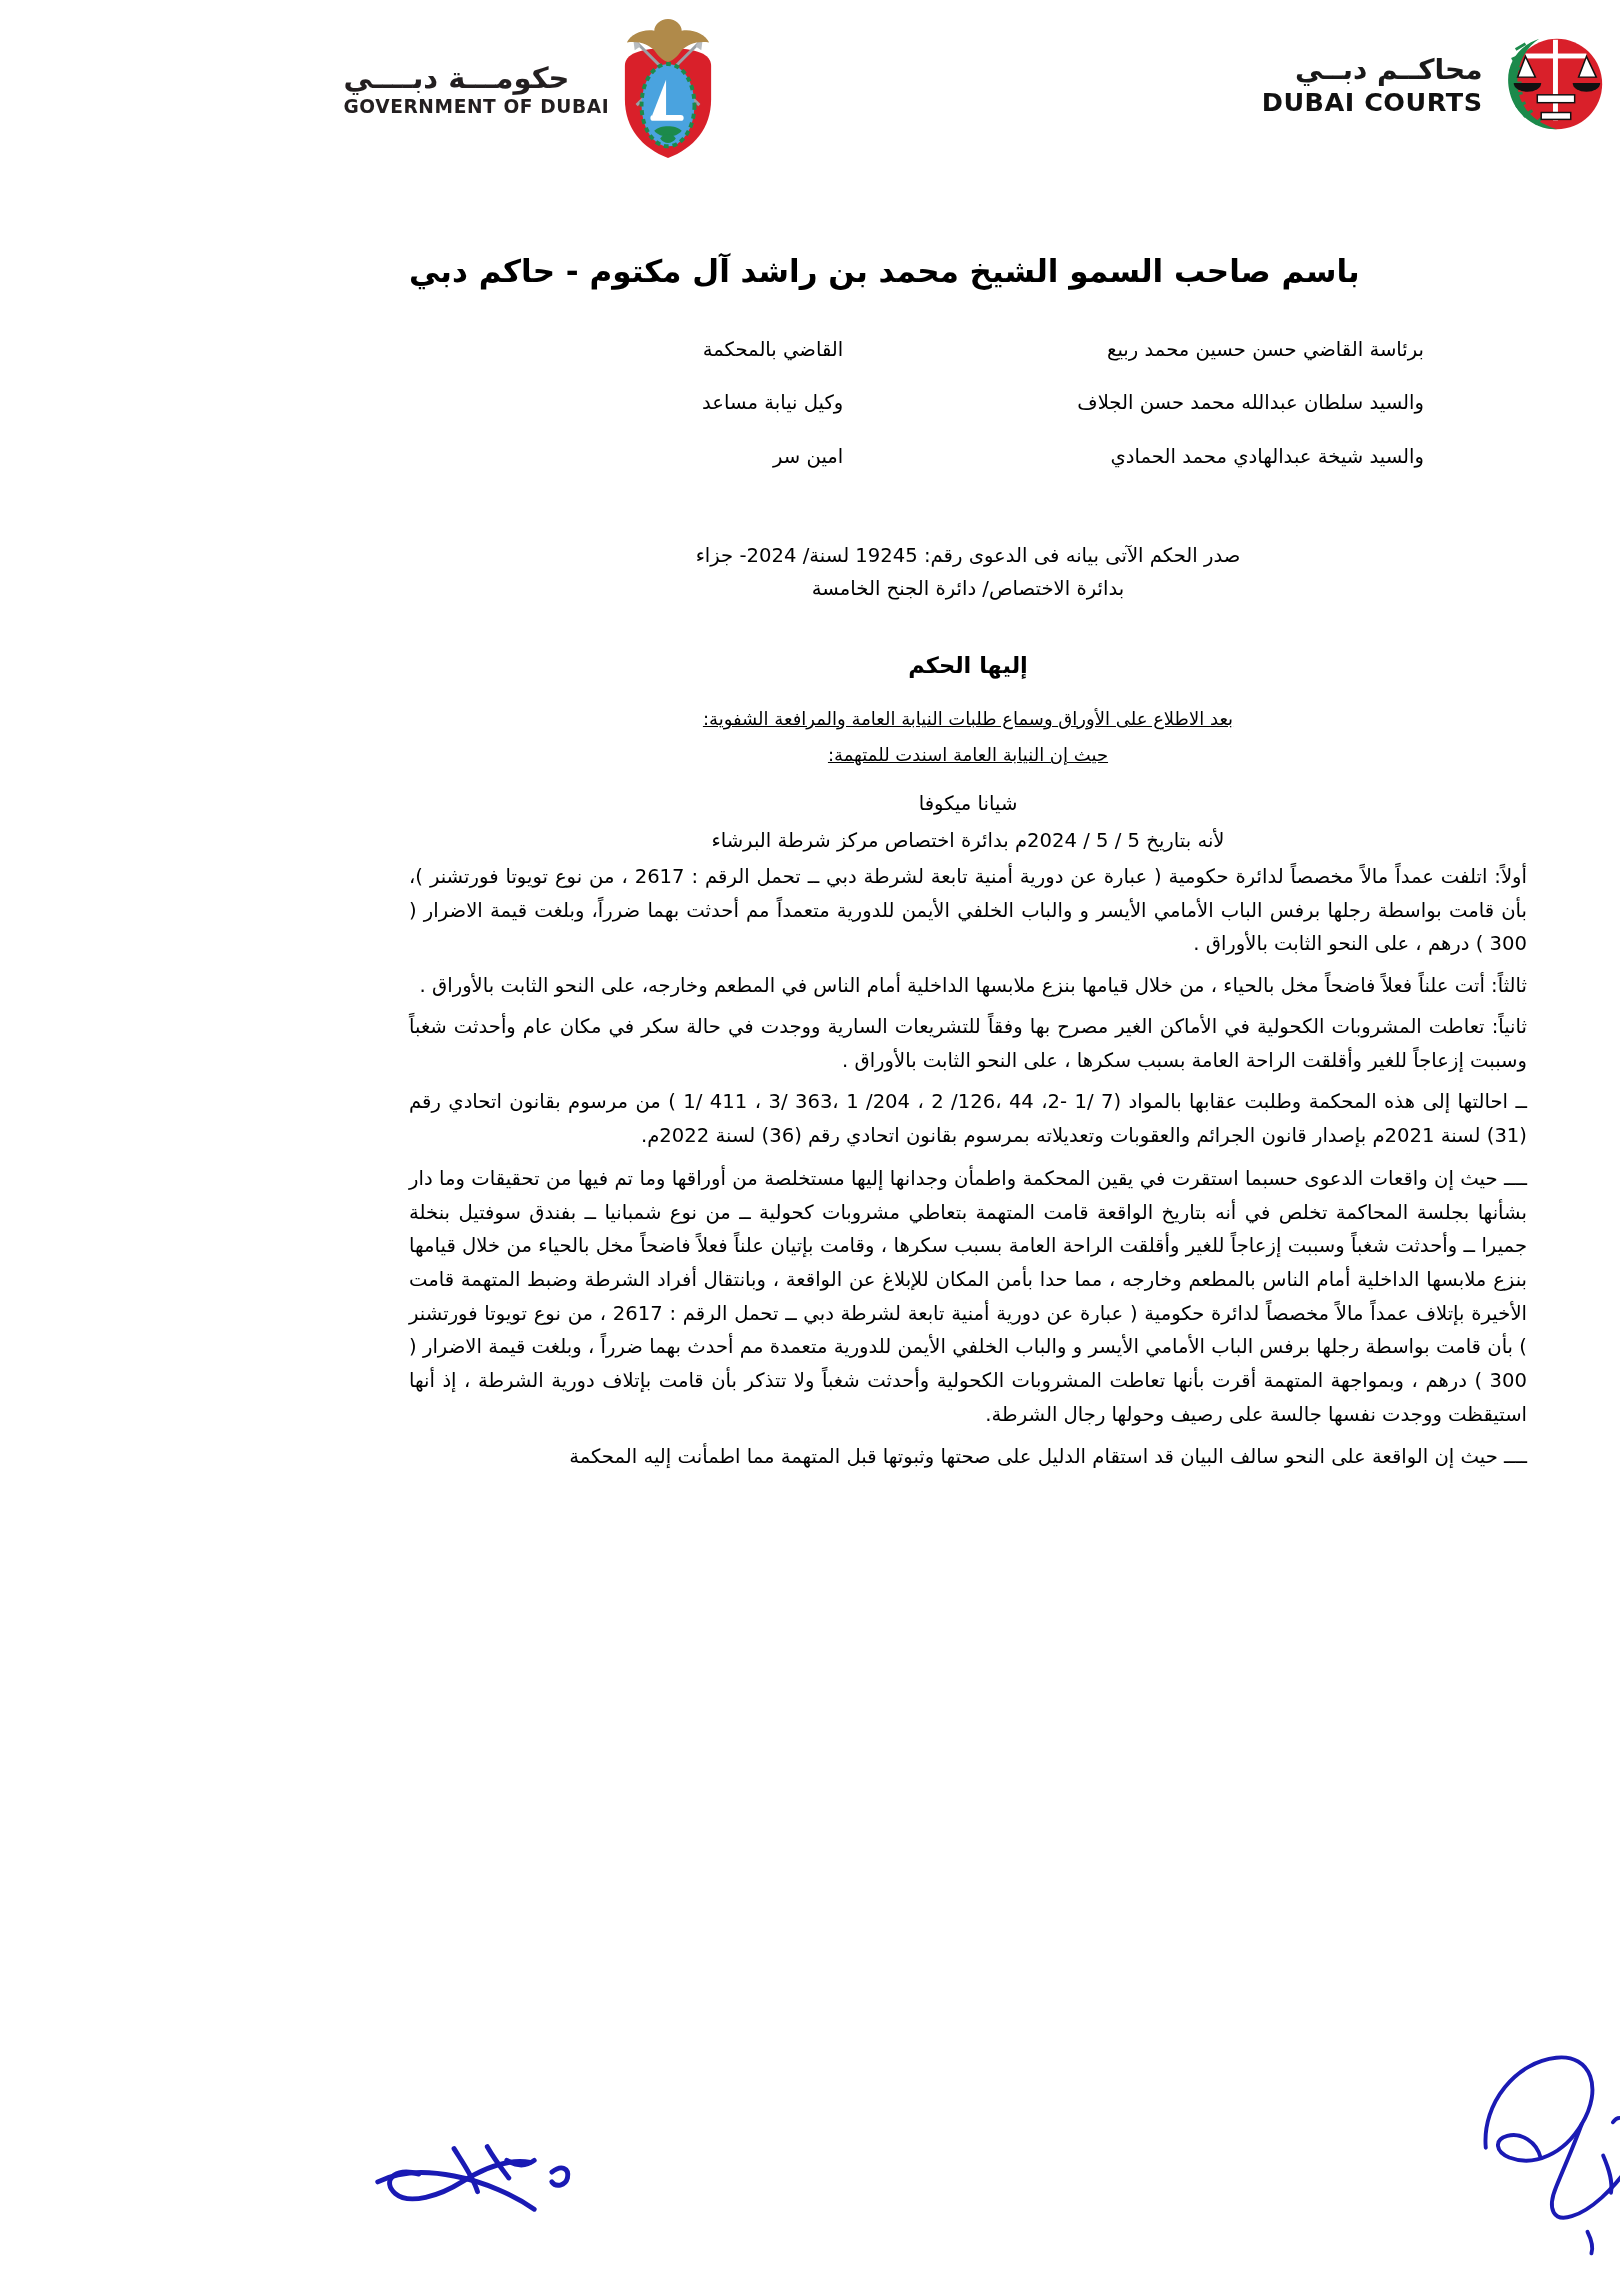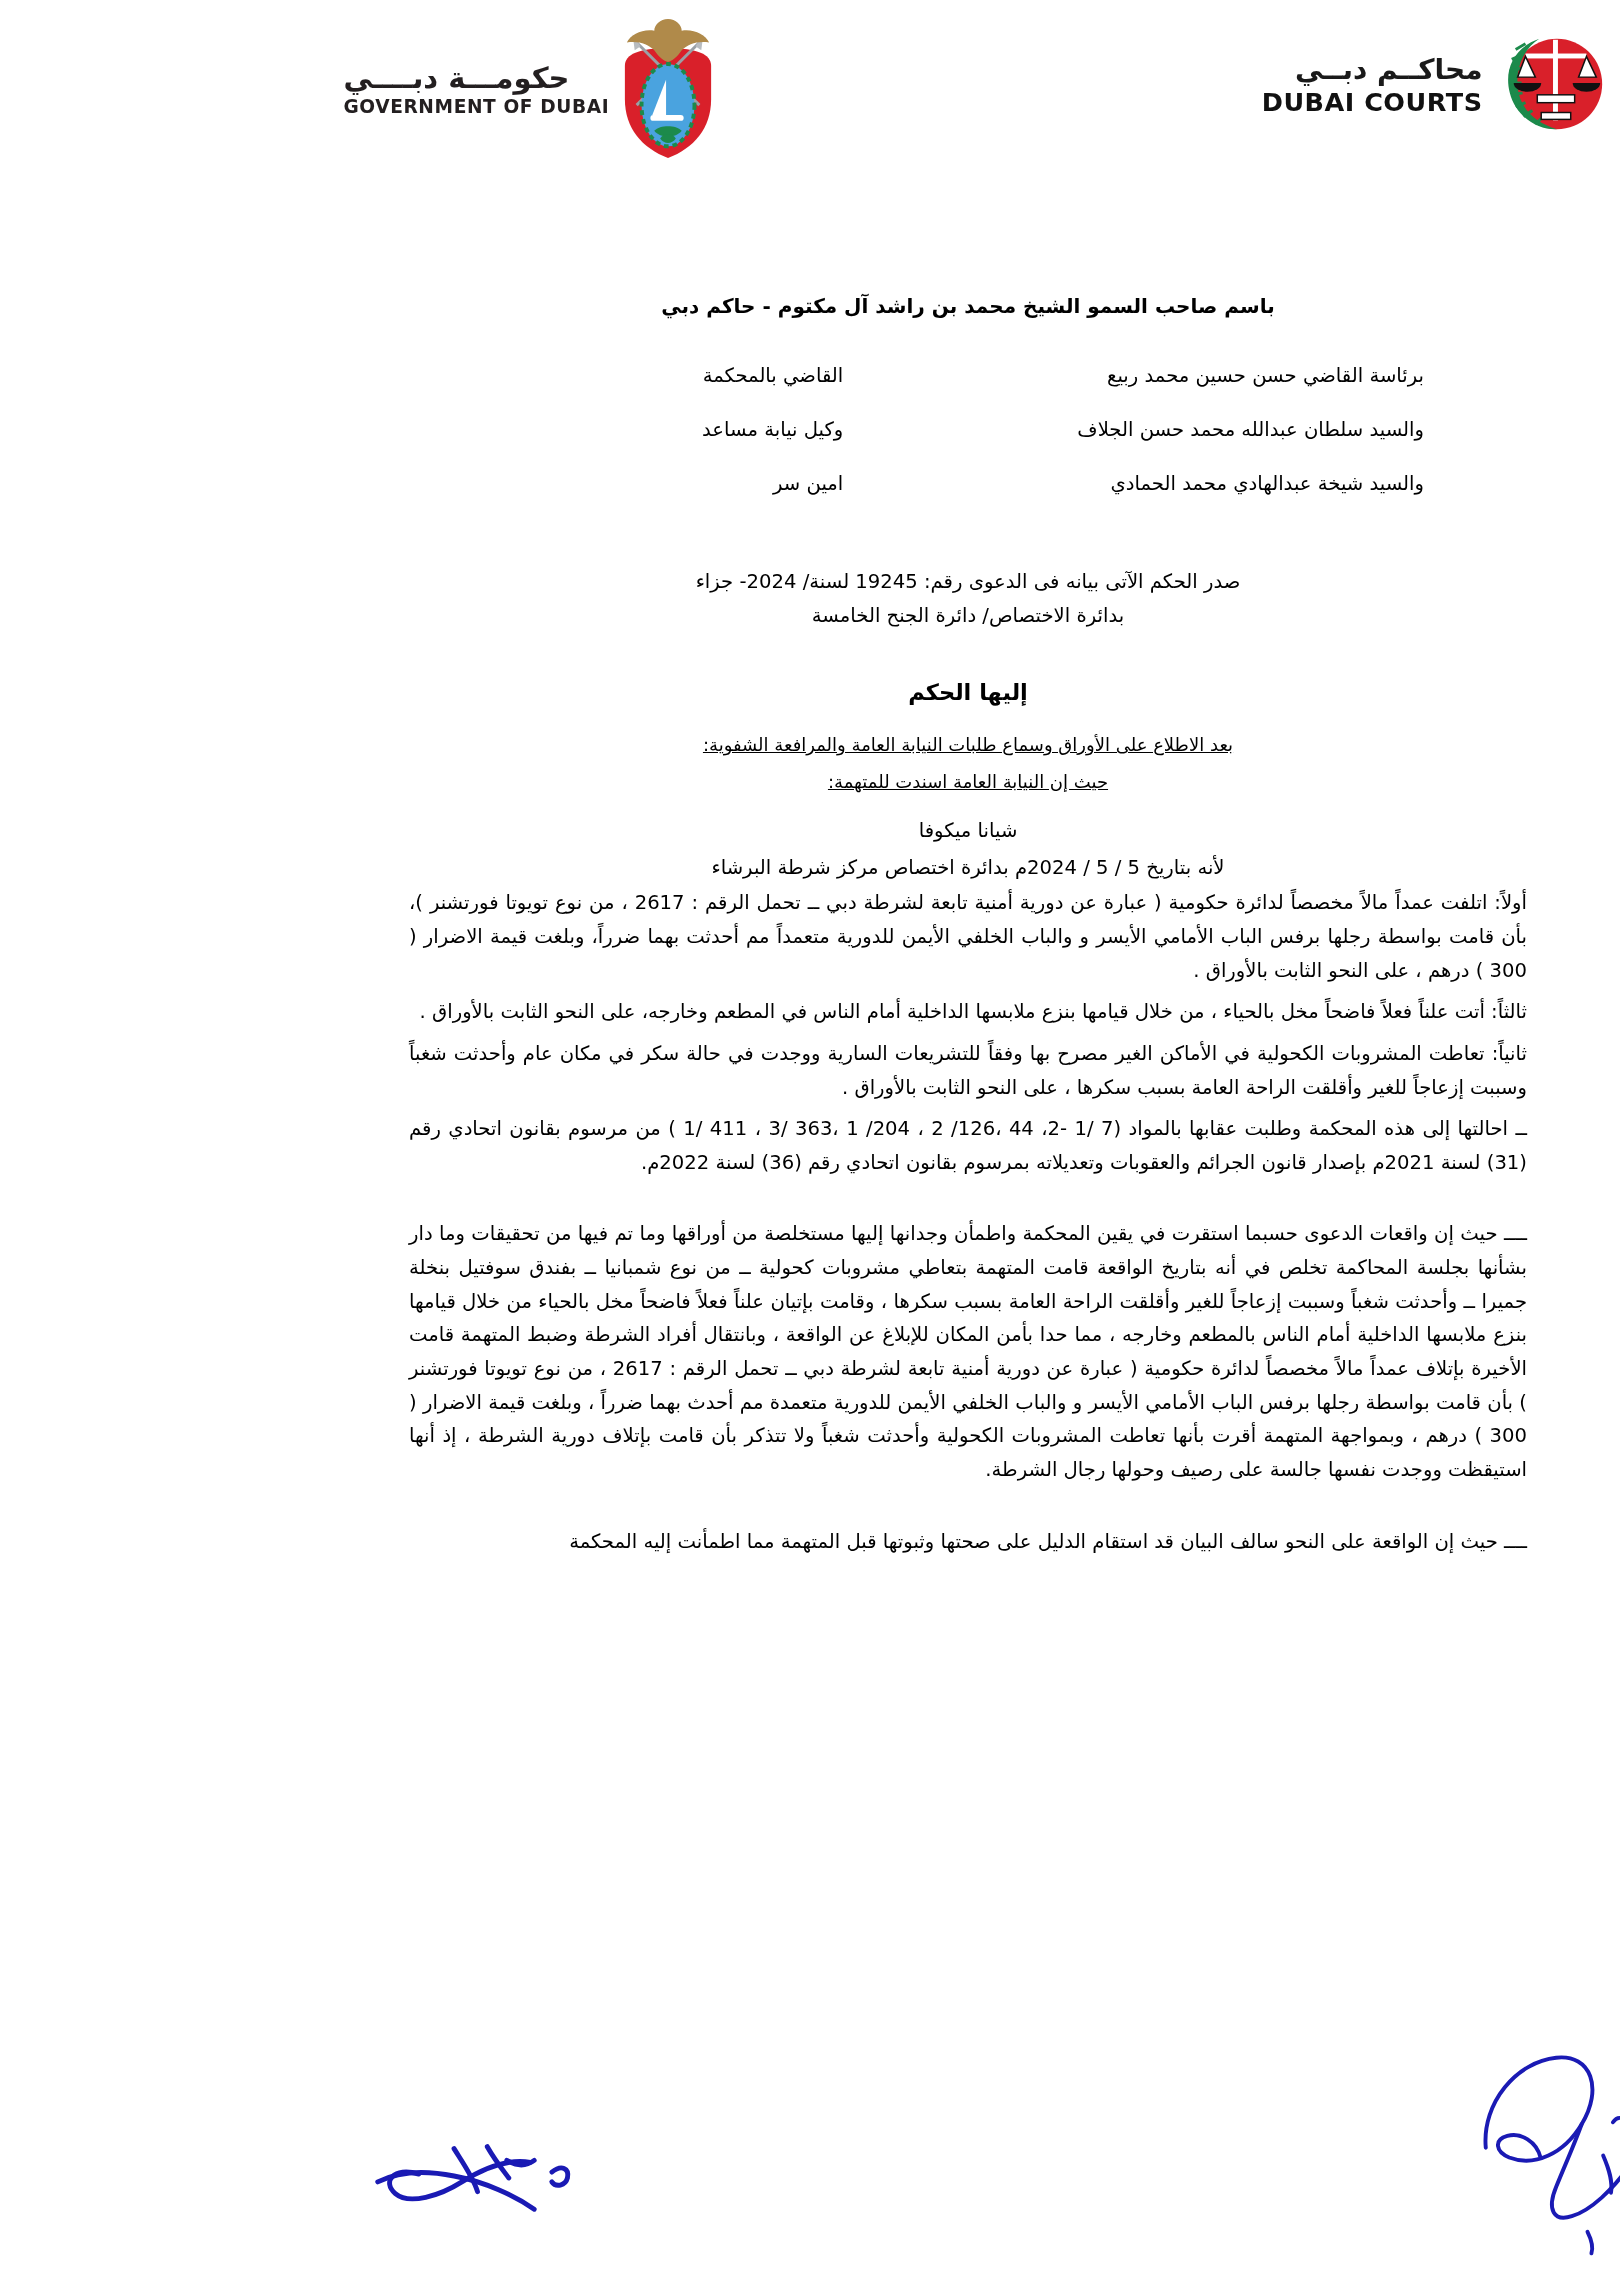--- a/index.html
+++ b/index.html
@@ -102,24 +102,24 @@
 
   
   .content {
     position: relative;
     padding: 0 93px;
     direction: rtl;
     text-align: right;
   }
 
   .doc-title {
-    text-align: center;
-    font-size: 20px;
-    font-weight: bold;
-    margin-top: 113px;
+    text-align: left;
+    font-size: 31px;
+    font-weight: bold;
+    margin-top: 70px;
     line-height: 1.5;
   }
   .session-line {
     text-align: center;
     font-size: 20.6px;
     margin-top: 34px;
     line-height: 1.5;
   }
 
   .panel {
@@ -184,21 +184,21 @@
   }
 
   .para {
     font-size: 19.6px;
     line-height: 1.72;
     text-align: justify;
     text-align-last: right;
     margin-top: 7.8px;
   }
   .para.gap {
-    margin-top: 38px;
+    margin-top: 9px;
   }
   .para.justify-all {
     text-align: justify;
   }
 
   
   .signatures {
     position: absolute;
     left: 0;
     top: 2034px;

